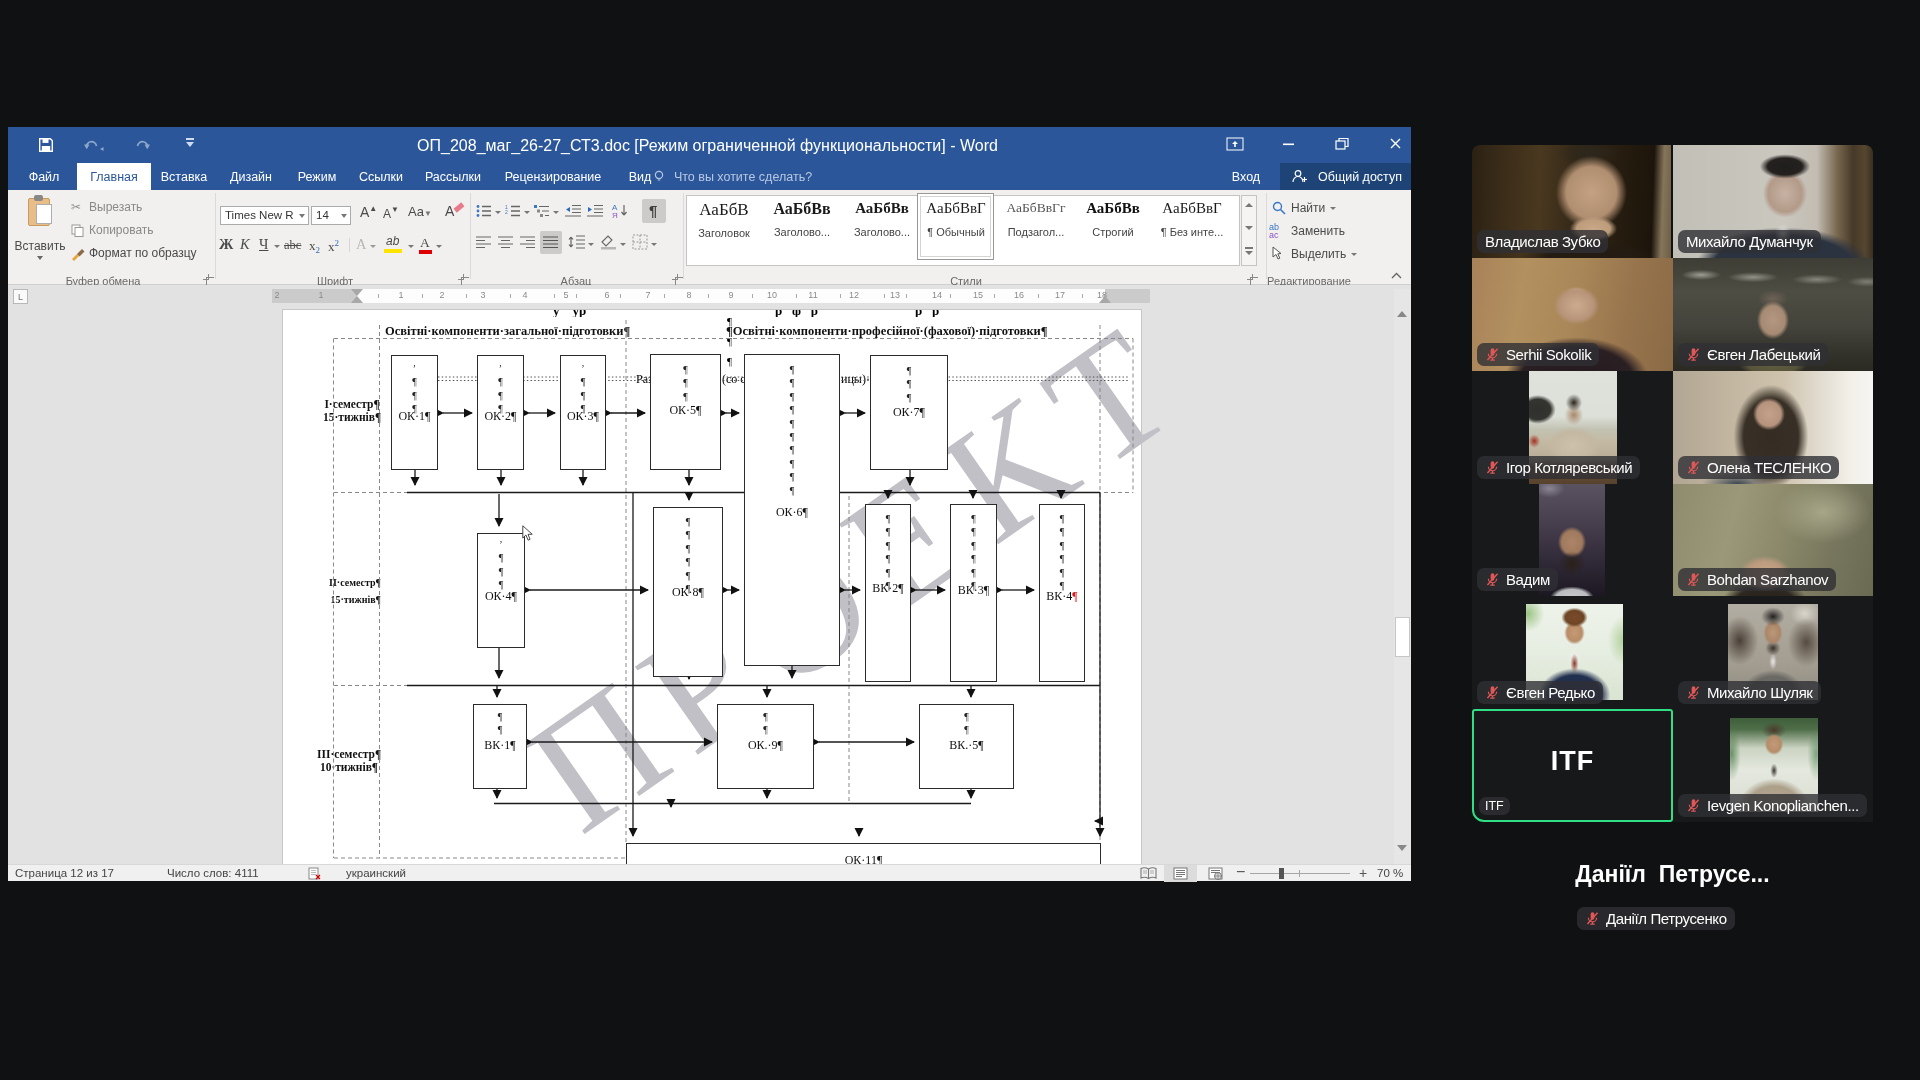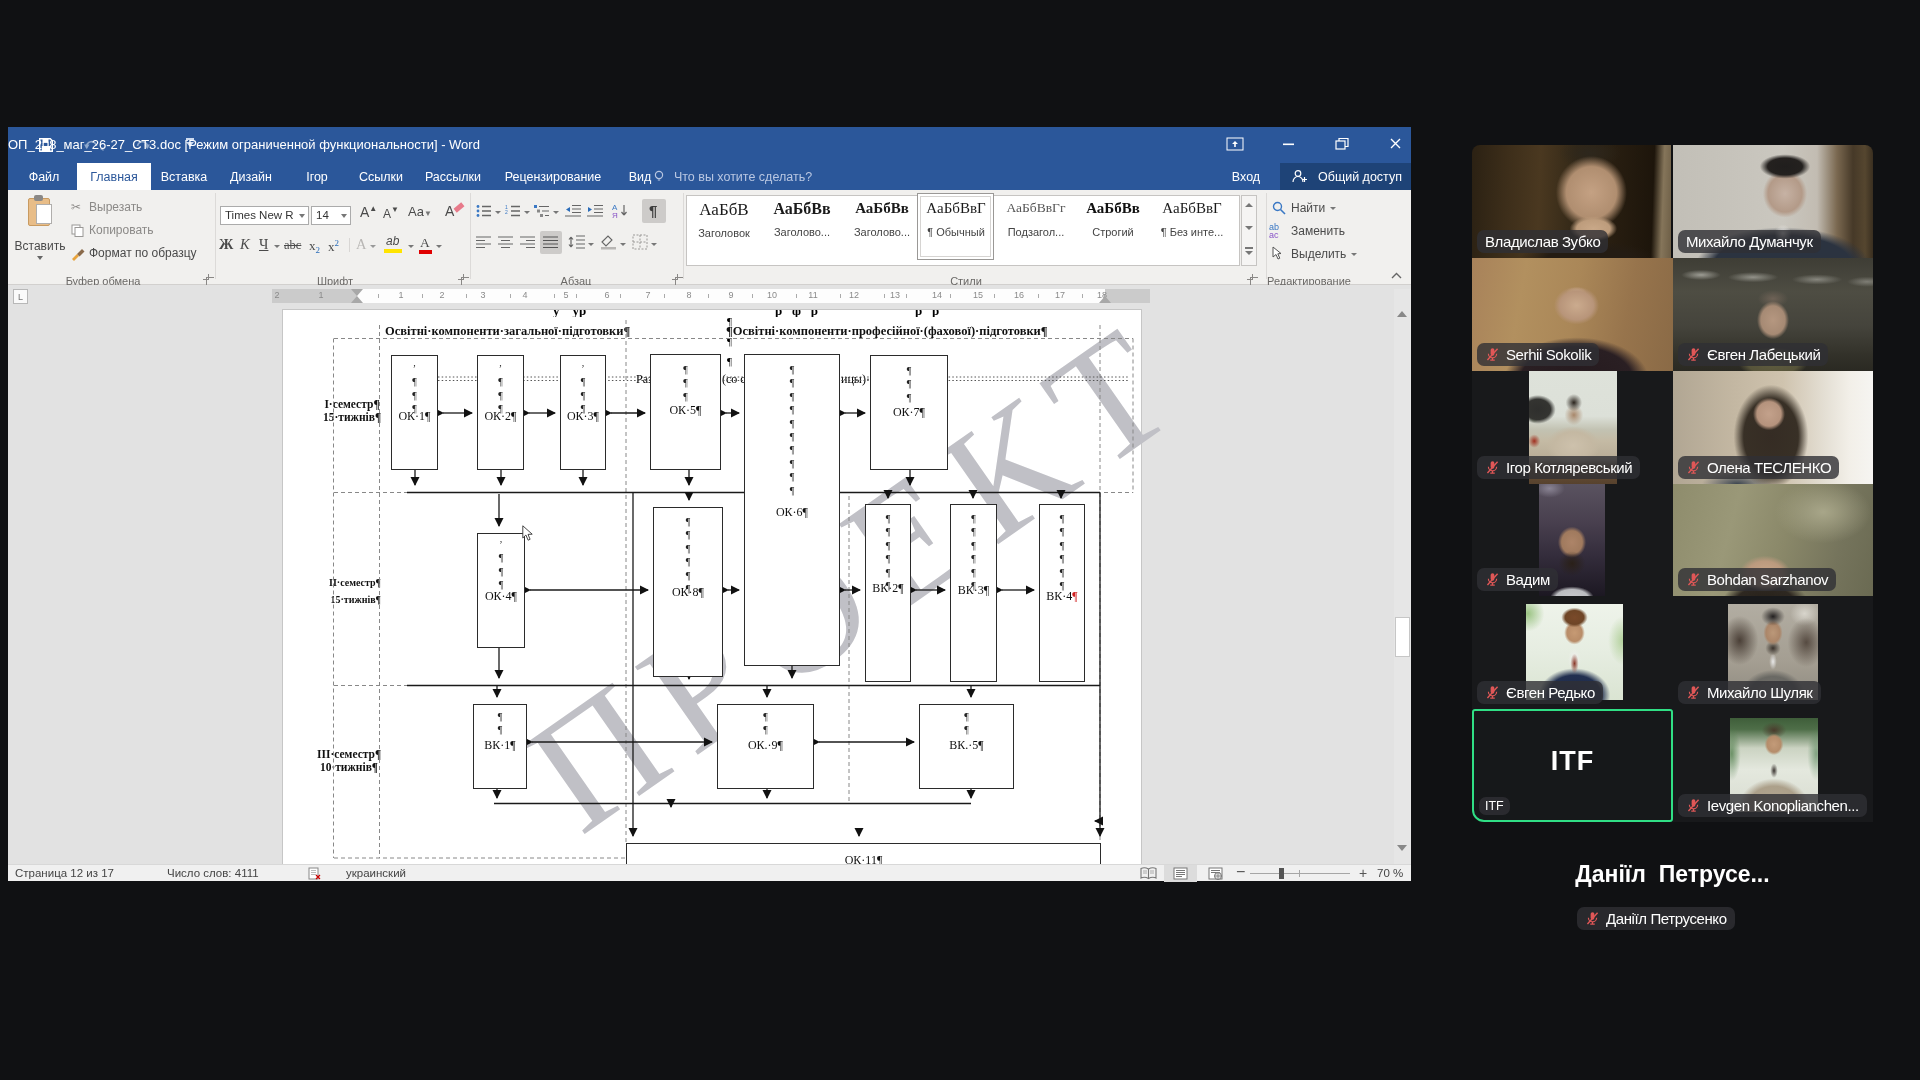--- a/index.html
+++ b/index.html
@@ -1,20 +1,20 @@
 <!DOCTYPE html>
 <html><head><meta charset="utf-8">
 <style>
 html,body{margin:0;padding:0;width:1920px;height:1080px;background:#101113;overflow:hidden;font-family:"Liberation Sans",sans-serif}
 *{box-sizing:border-box}
 .a{position:absolute}
 
 #word{position:absolute;left:8px;top:127px;width:1403px;height:754px;background:#e2e2e2;font-family:"Liberation Sans",sans-serif}
 #tbar{position:absolute;left:0;top:0;width:1403px;height:36px;background:#2b579a;color:#fff}
-#title{position:absolute;left:0;right:4px;top:10px;font-size:13px;color:#fff}
+#title{position:absolute;left:0;right:4px;top:10px;text-align:center;font-size:16px;color:#fff}
 .wbtn{position:absolute;top:8px;width:18px;height:18px}
 #tabs{position:absolute;left:0;top:36px;width:1403px;height:27px;background:#2b579a}
 .tab{position:absolute;top:0;height:27px;line-height:28px;color:#fff;font-size:12.5px;text-align:center}
 .tab.act{background:#fff;color:#2b579a}
 #ribbon{position:absolute;left:0;top:63px;width:1403px;height:95px;background:#f1f0ee;border-bottom:1px solid #d2d0ce;font-size:11.5px;color:#444}
 .gsep{position:absolute;top:3px;width:1px;height:86px;background:#dcdad8}
 .glab{position:absolute;top:85px;width:120px;text-align:center;font-size:11px;color:#6a6866}
 .glnch{position:absolute;top:87px;width:8px;height:8px;border-left:1px solid #8a8886;border-top:1px solid #8a8886}
 .glnch:after{content:"";position:absolute;left:-4px;top:-4px;width:5px;height:5px;border-right:1px solid #8a8886;border-bottom:1px solid #8a8886}
 .ric{position:absolute;font-size:12px;color:#4a4a4a}
@@ -75,21 +75,21 @@
       </svg>
  <svg class="wbtn" style="left:1379px" width="18" height="18" viewBox="0 0 18 18">
         <path d="M4 4 L13 13 M13 4 L4 13" stroke="#fff" stroke-width="1.4"></path>
       </svg>
 </div>
 <div id="tabs">
  <div class="tab" style="left:14px;width:44px">Файл</div>
  <div class="tab act" style="left:69px;width:74px;font-weight:normal">Главная</div>
  <div class="tab" style="left:143px;width:66px">Вставка</div>
  <div class="tab" style="left:212px;width:62px">Дизайн</div>
- <div class="tab" style="left:280px;width:58px">Ігор</div>
+ <div class="tab" style="left:280px;width:58px">Режим</div>
  <div class="tab" style="left:342px;width:62px">Ссылки</div>
  <div class="tab" style="left:408px;width:74px">Рассылки</div>
  <div class="tab" style="left:486px;width:118px">Рецензирование</div>
  <div class="tab" style="left:612px;width:40px">Вид</div>
  <svg class="a" style="left:644px;top:6px" width="14" height="15" viewBox="0 0 14 15">
         <circle cx="7" cy="6" r="3.6" fill="none" stroke="#b8c6e0" stroke-width="1.2"></circle>
         <path d="M5.5 9.5 h3 M5.8 11 h2.4" stroke="#b8c6e0" stroke-width="1"></path>
       </svg>
  <div class="tab" style="left:660px;width:150px;color:#b9c7e2;text-align:center">Что вы хотите сделать?</div>
  <div class="tab" style="left:1216px;width:44px">Вход</div>

